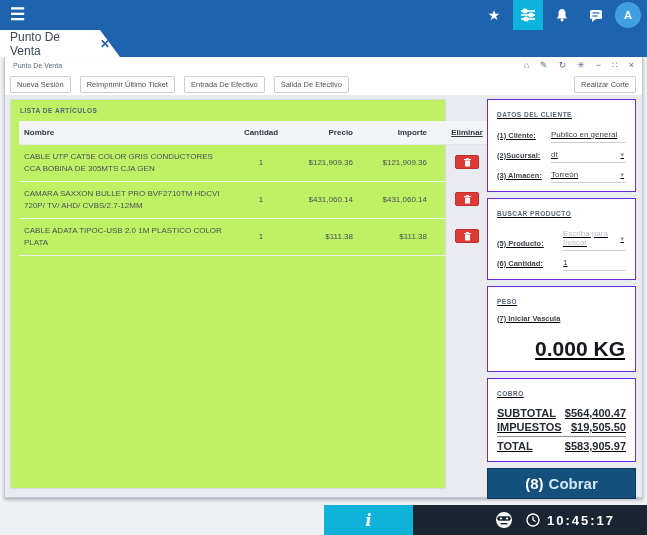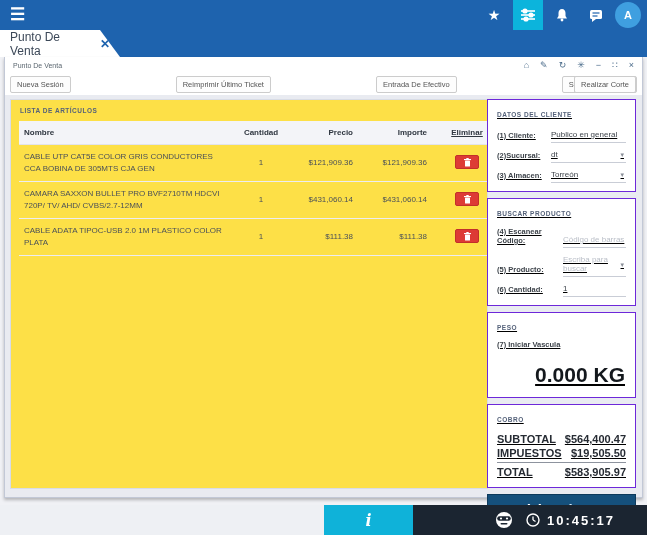--- a/index.html
+++ b/index.html
@@ -24,29 +24,29 @@
   .tab-label { font-size:12px; color:#3c4858; }
   .tab-close { color:#1e63ae; font-size:12px; font-weight:bold; cursor:pointer; }
 
   
   .window { position:absolute; left:4px; top:57px; width:639px; height:441px; background:#fff;
     border:1px solid #c2c8d6; border-top:none; box-shadow:0 2px 3px rgba(0,0,0,.25); }
   .crumb-row { height:16px; display:flex; align-items:center; justify-content:space-between; padding:0 8px; }
   .crumb { font-size:7px; color:#5b6770; }
   .win-controls { display:flex; gap:11px; }
   .win-controls span { font-size:9px; color:#4a6b8a; cursor:pointer; line-height:1; }
-  .toolbar-row { height:22px; position:relative; display:flex; align-items:center; gap:20px; padding:0 5px;justify-content:space-between; }
+  .toolbar-row { height:22px; position:relative; display:flex; align-items:center; gap:9px; padding:0 5px; }
   .tbtn { font-size:7.5px; color:#555; background:#fdfdfd; border:1px solid #ccc; border-radius:2px;
     padding:3px 6px; cursor:pointer; white-space:nowrap; }
   .tbtn.right { position:absolute; right:6px; }
 
   .content { position:absolute; left:0; top:38px; right:0; bottom:0; background:#e9ebf1; }
 
   
-  .articles { position:absolute; left:5px; top:4px; width:478px; bottom:8px; background:#fde047; border:1px solid #d8dce6; }
+  .articles { position:absolute; left:5px; top:4px; width:436px; bottom:8px; background:#bef264; border:1px solid #d8dce6; }
   .sec-title { font-size:6.5px; font-weight:bold; letter-spacing:.5px; color:#55627a; padding:7px 9px 5px; }
   table { border-collapse:collapse; margin:2px 8px; width:calc(100% - 16px); table-layout:fixed; }
   th { background:#f3f4f8; font-size:8px; color:#2f3640; padding:7px 5px; text-align:left; border-bottom:1px solid #e2e4ec; }
   td { font-size:8px; color:#4a5058; padding:6px 5px; border-bottom:1px solid #ececf2; line-height:1.5; }
   .col-nombre { width:212px; }
   .col-cant   { width:60px; text-align:center; }
   .col-precio { width:74px; text-align:right; padding-right:12px; }
   .col-imp    { width:74px; text-align:right; padding-right:12px; }
   .col-del    { width:56px; text-align:center; }
   .del-btn { display:inline-flex; align-items:center; justify-content:center; width:24px; height:14px;
@@ -235,26 +235,20 @@
             <span class="field-ctl">
               <span class="sel-value">Torreón</span>
               <span class="chev">▾</span>
             </span>
           </div>
         </div>
 
         <div class="card">
           <div class="sec-title">BUSCAR PRODUCTO</div>
           <div class="field">
-            <span class="field-label" style="width:66px;">(4) Escanear Código:</span>
-            <span class="field-ctl">
-                <input placeholder="Código de barras" style="">
-              </span>
-          </div>
-          <div class="field">
             <span class="field-label" style="width:66px;">(5) Producto:</span>
             <span class="field-ctl">
               <span class="sel-value ph">Escriba para buscar</span>
               <span class="chev">▾</span>
             </span>
           </div>
           <div class="field">
             <span class="field-label" style="width:66px;">(6) Cantidad:</span>
             <span class="field-ctl">
                 <input value="1" style="">

